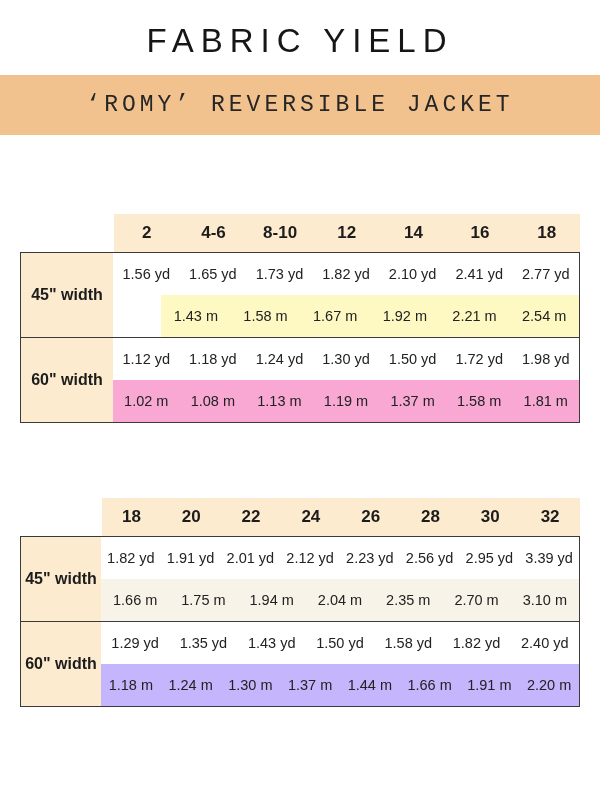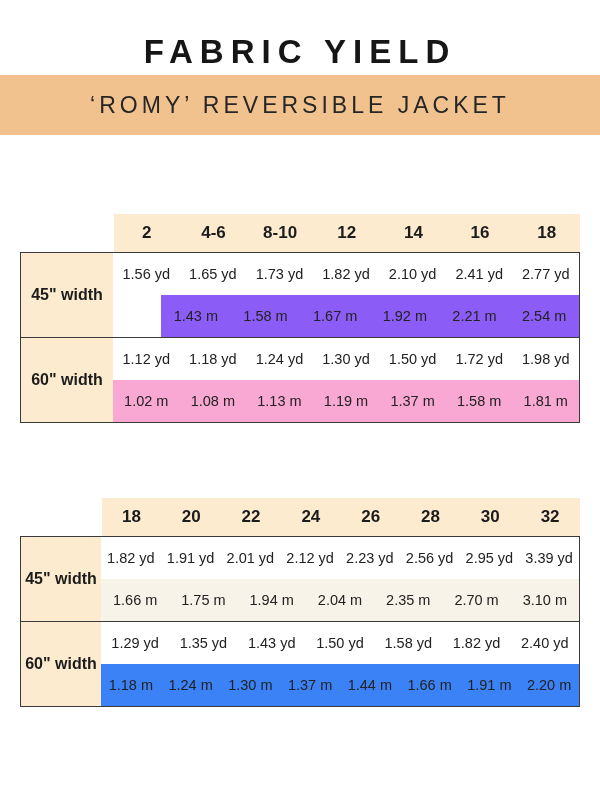--- a/index.html
+++ b/index.html
@@ -7,34 +7,34 @@
     width: 600px; height: 800px;
     background: #ffffff;
     font-family: "Liberation Sans", sans-serif;
     color: #1e1e1e;
   }
   .page { position: relative; width: 600px; height: 800px; overflow: hidden; background:#fff; }
 
   .title {
     position: absolute; top: 22px; left: 0; width: 100%;
     text-align: center;
-    font-size: 33px; font-weight: 700;
+    font-size: 33px; font-weight: 400;
     letter-spacing: 7px;
     color: #161616;
-    margin-top: 11px;
   }
 
   .banner {
     position: absolute; top: 75px; left: 0; width: 100%; height: 60px;
     display: flex; align-items: center; justify-content: center;
   }
   .banner-text {
     font-size: 23px; font-weight: 400;
     letter-spacing: 4px;
     color: #262626;
+    font-family: Liberation Mono, monospace;
   }
 
   .ytable { position: absolute; left: 20px; width: 560px; }
   .ytable.t1 { top: 214px; --labelw: 92px; }
   .ytable.t2 { top: 498px; --labelw: 80px; }
 
   .hrow {
     margin-left: calc(var(--labelw) + 1.5px);
     height: 38px;
     display: flex;
@@ -96,21 +96,21 @@
           <div class="grows">
             <div class="drow">
               <div class="cell">1.56 yd</div>
               <div class="cell">1.65 yd</div>
               <div class="cell">1.73 yd</div>
               <div class="cell">1.82 yd</div>
               <div class="cell">2.10 yd</div>
               <div class="cell">2.41 yd</div>
               <div class="cell">2.77 yd</div>
             </div>
-            <div class="drow" style="background: #8b5cf6; margin-left: 48px;">
+            <div class="drow" style="background: #fef9c3; margin-left: 48px;">
               <div class="cell">1.43 m</div>
               <div class="cell">1.58 m</div>
               <div class="cell">1.67 m</div>
               <div class="cell">1.92 m</div>
               <div class="cell">2.21 m</div>
               <div class="cell">2.54 m</div>
             </div>
           </div>
         </div>
         <div class="group">
@@ -180,21 +180,21 @@
           <div class="grows">
             <div class="drow">
               <div class="cell">1.29 yd</div>
               <div class="cell">1.35 yd</div>
               <div class="cell">1.43 yd</div>
               <div class="cell">1.50 yd</div>
               <div class="cell">1.58 yd</div>
               <div class="cell">1.82 yd</div>
               <div class="cell">2.40 yd</div>
             </div>
-            <div class="drow" style="background: #3b82f6;">
+            <div class="drow" style="background: #c4b5fd;">
               <div class="cell">1.18 m</div>
               <div class="cell">1.24 m</div>
               <div class="cell">1.30 m</div>
               <div class="cell">1.37 m</div>
               <div class="cell">1.44 m</div>
               <div class="cell">1.66 m</div>
               <div class="cell">1.91 m</div>
               <div class="cell">2.20 m</div>
             </div>
           </div>

